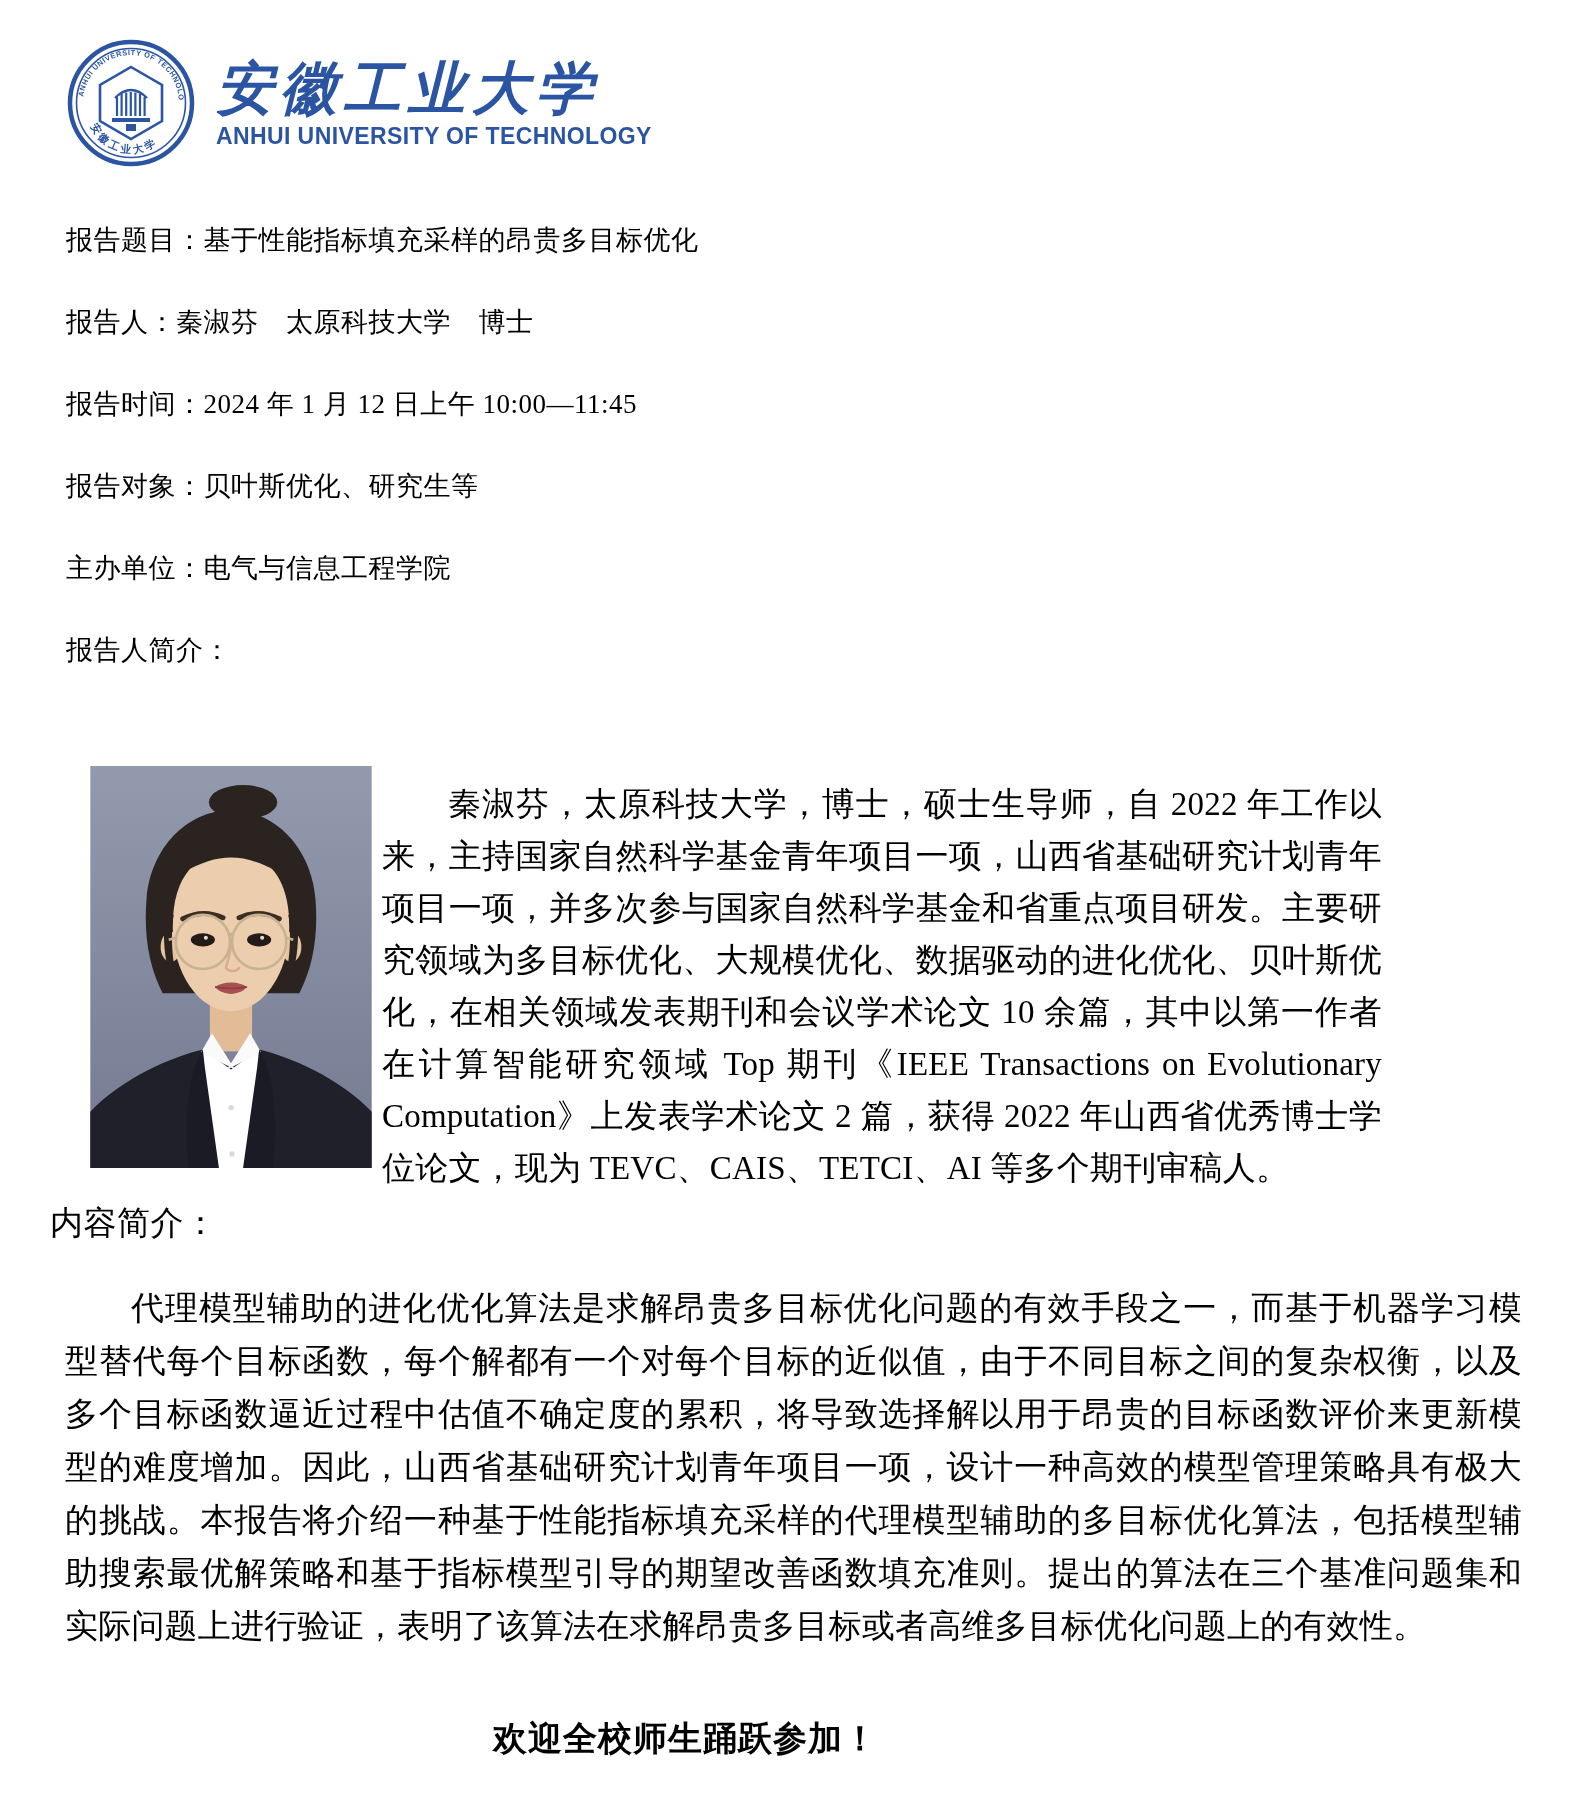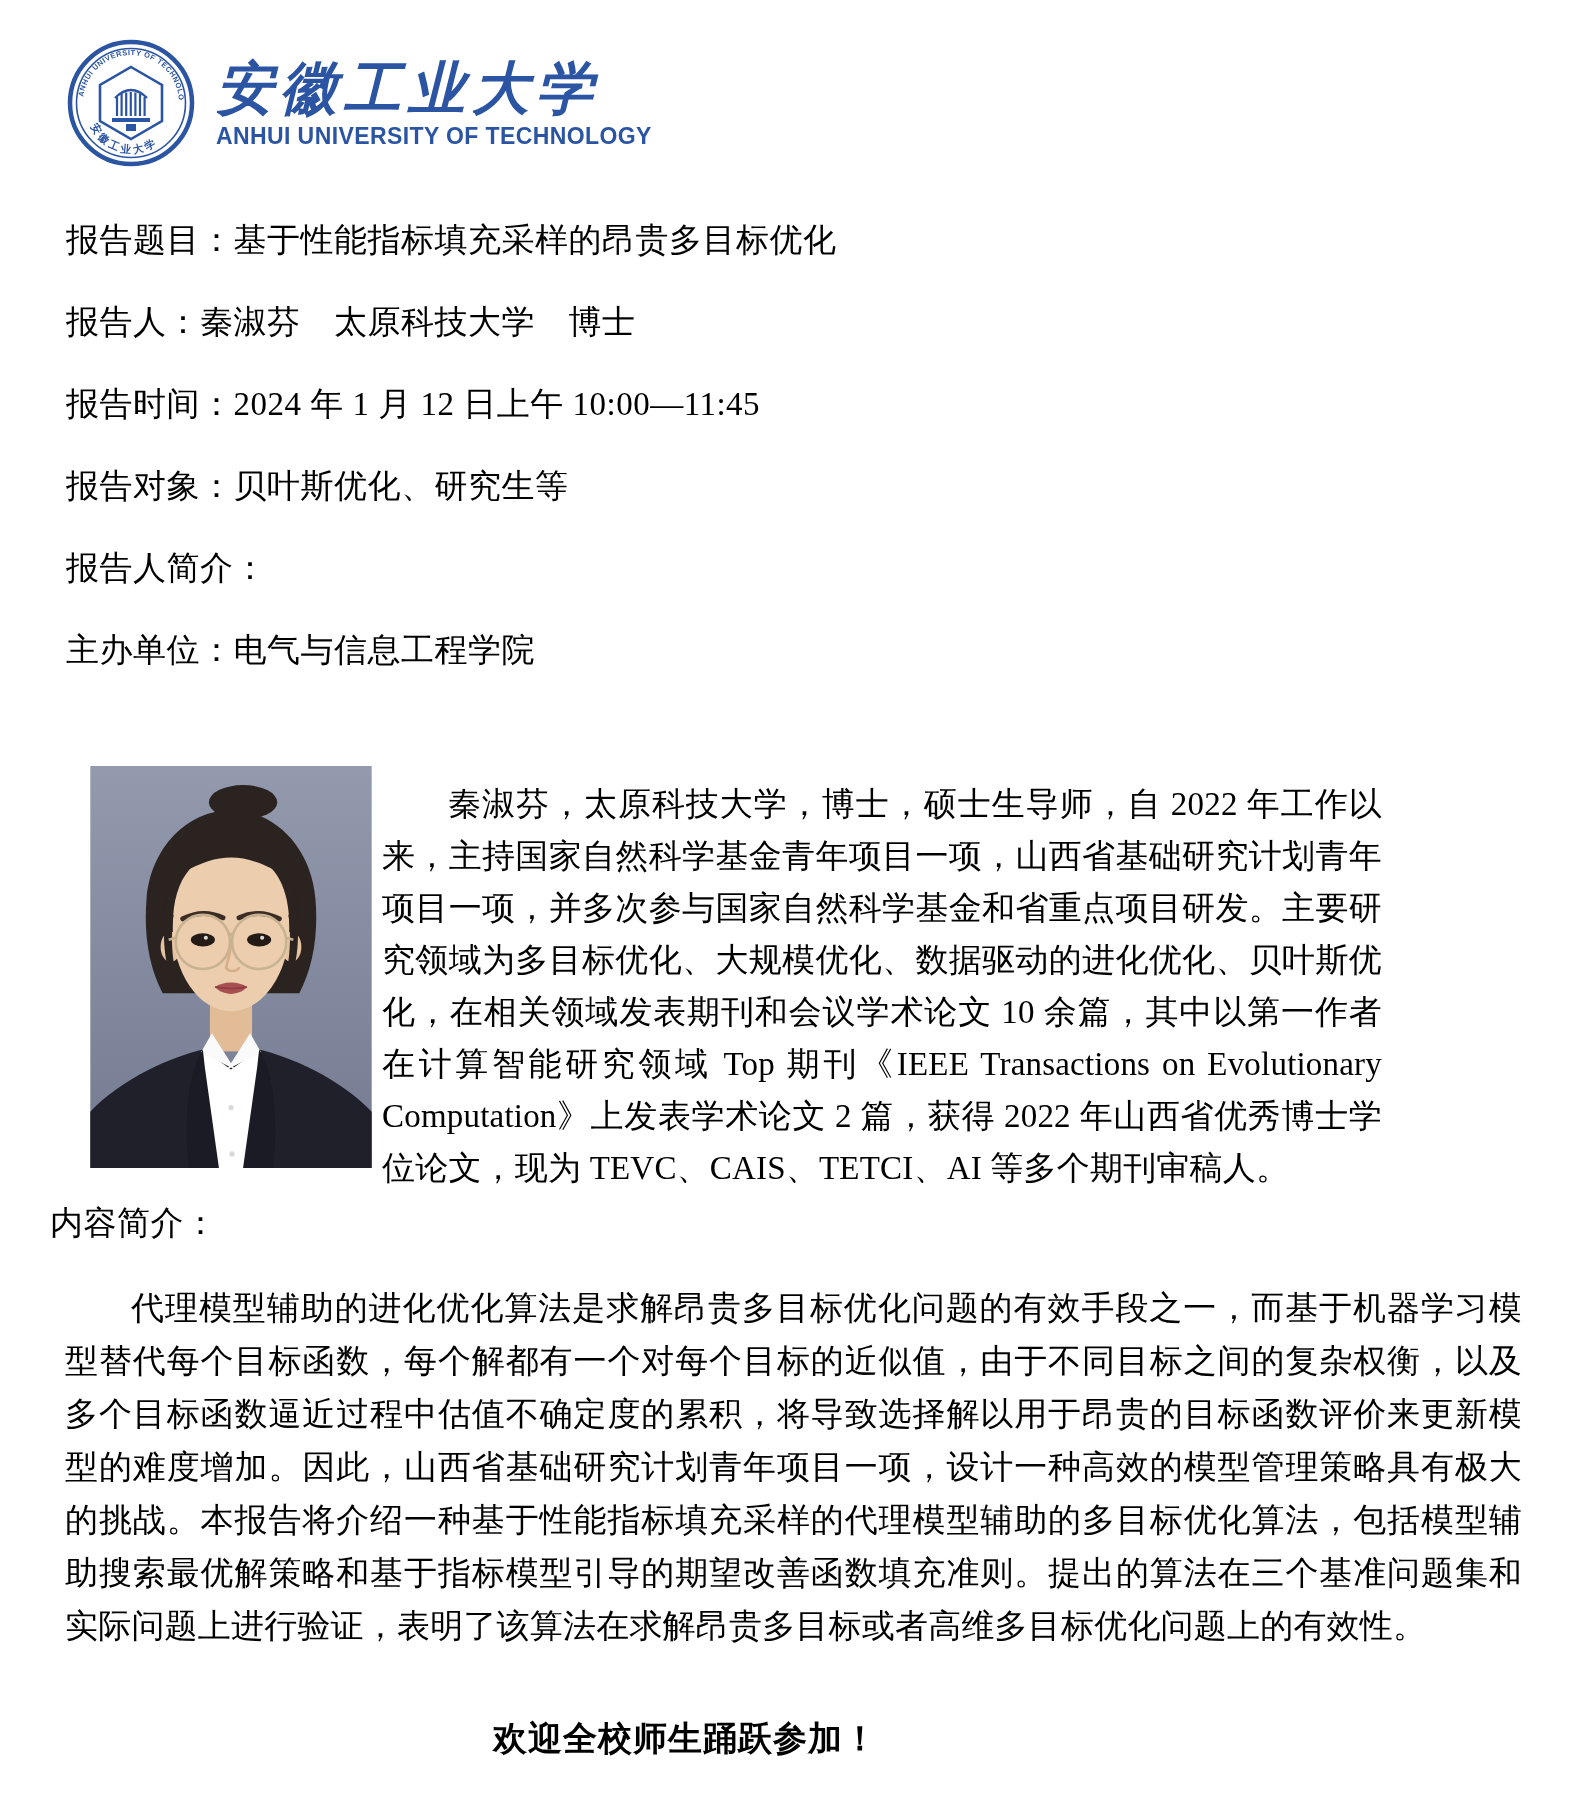--- a/index.html
+++ b/index.html
@@ -15,21 +15,21 @@
   .logotype .cn{
     font-size:57px;font-weight:bold;font-style:italic;letter-spacing:7px;
     color:#2b55a3;line-height:66px;white-space:nowrap;
   }
   .logotype .en{
     font-family:"Liberation Sans","DejaVu Sans",sans-serif;font-weight:bold;
     font-size:23px;letter-spacing:0.4px;color:#2b55a3;line-height:28px;white-space:nowrap;
   }
   
   .info{position:absolute;left:66px;top:222px;width:1460px;}
-  .info p{margin:0 0 46px 0;font-size:33px;line-height:36px;letter-spacing:0.5px;white-space:nowrap;}
+  .info p{margin:0 0 46px 0;font-size:27px;line-height:36px;letter-spacing:0.5px;white-space:nowrap;}
   
   .bio-row{position:absolute;left:90px;top:766px;display:flex;align-items:flex-start;}
   .photo{width:282px;height:402px;flex:0 0 auto;}
   .bio-text{
     width:1000px;margin-left:10px;font-size:33px;line-height:52px;
     text-align:justify;text-indent:2em;letter-spacing:0.2px;margin-top:12px;
   }
   
   .section-heading{position:absolute;left:50px;font-size:33px;line-height:36px;letter-spacing:0.5px;}
   .content-text{
@@ -84,22 +84,22 @@
       <div class="cn">安徽工业大学</div>
       <div class="en">ANHUI UNIVERSITY OF TECHNOLOGY</div>
     </div>
   </div>
 
   <div class="info">
     <p>报告题目：基于性能指标填充采样的昂贵多目标优化</p>
     <p>报告人：秦淑芬　太原科技大学　博士</p>
     <p>报告时间：2024 年 1 月 12 日上午 10:00—11:45</p>
     <p>报告对象：贝叶斯优化、研究生等</p>
+    <p>主办单位：电气与信息工程学院</p>
     <p>报告人简介：</p>
-    <p>主办单位：电气与信息工程学院</p>
   </div>
 
   <div class="bio-row">
     <div class="photo">
       <svg width="282" height="402" viewBox="0 0 280 400">
         <defs>
           <linearGradient id="pbg" x1="0" y1="0" x2="0" y2="1">
             <stop offset="0" stop-color="#939aae"></stop>
             <stop offset="1" stop-color="#747a90"></stop>
           </linearGradient>

